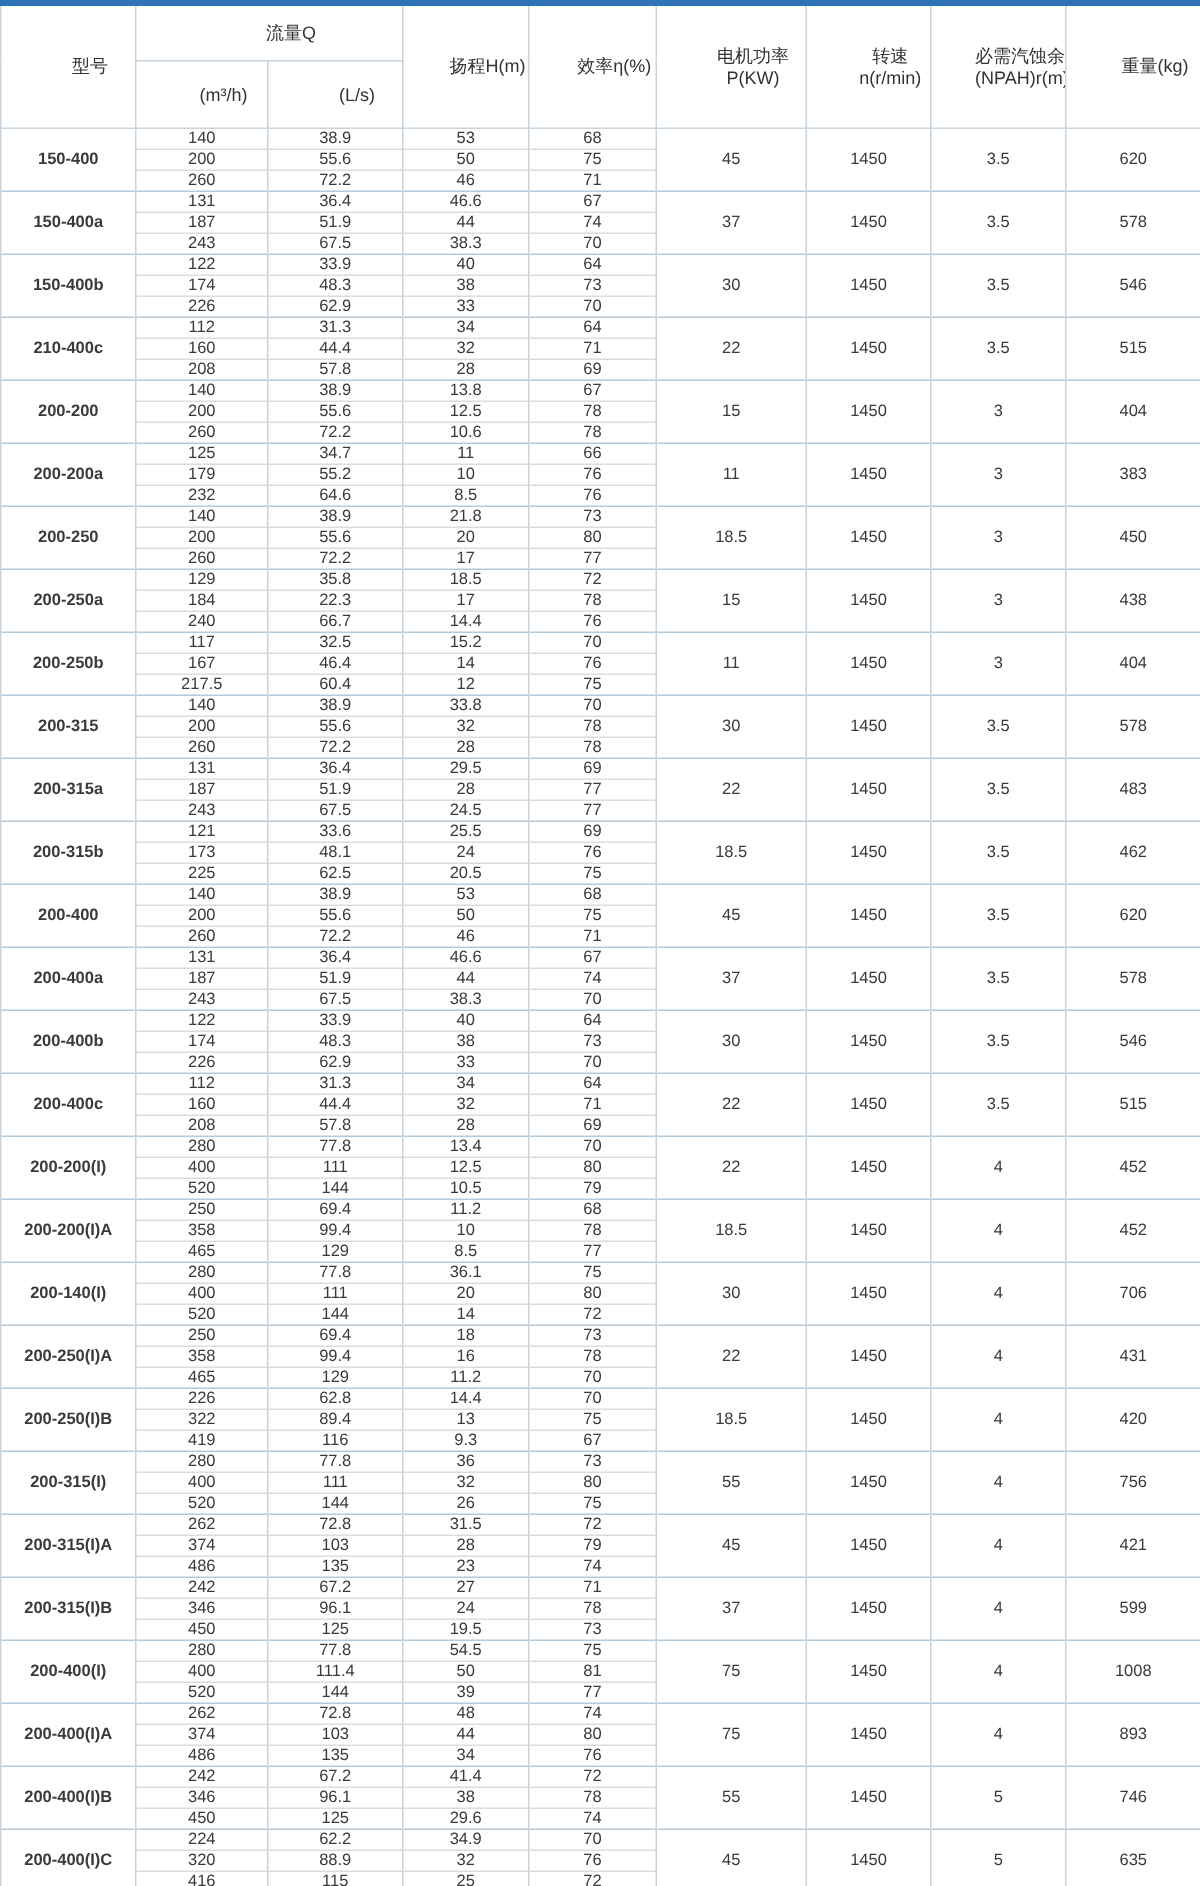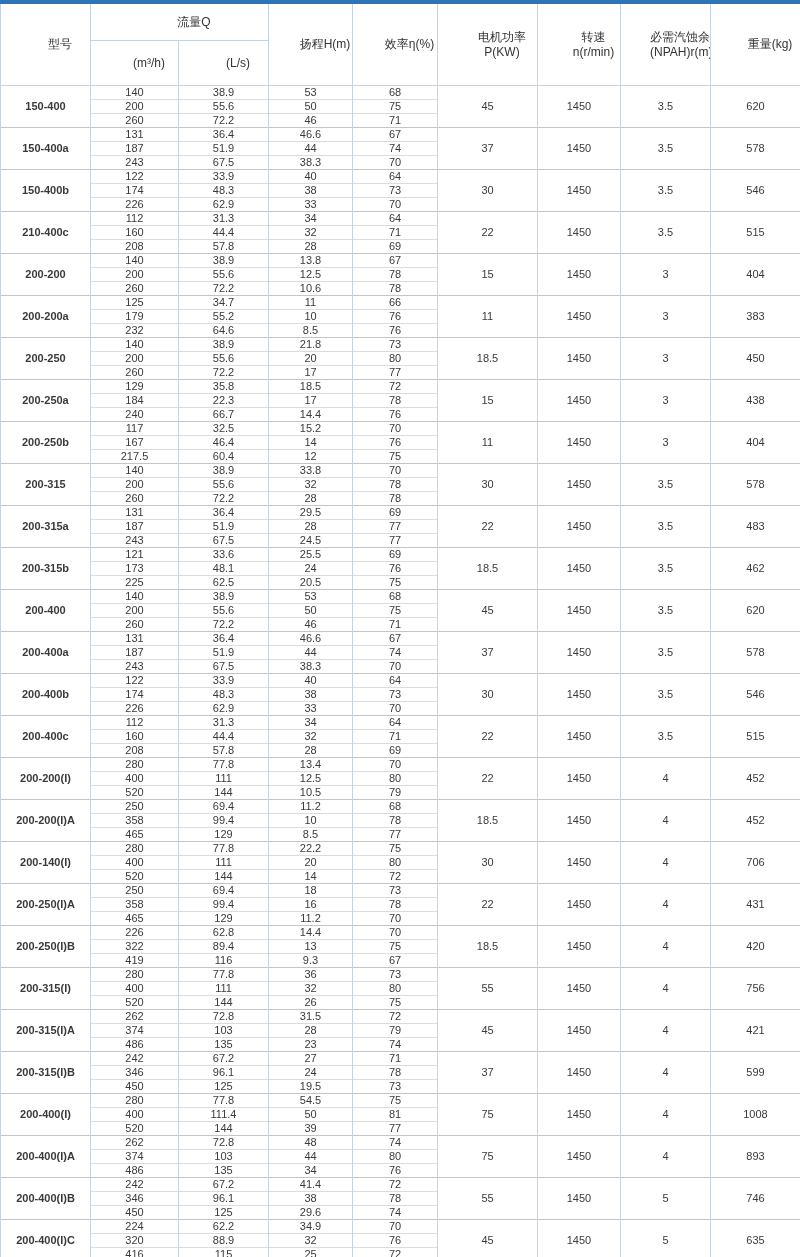--- a/index.html
+++ b/index.html
@@ -523,21 +523,21 @@
         <tr>
           <td>465</td>
           <td>129</td>
           <td>8.5</td>
           <td>77</td>
         </tr>
         <tr class="group-start">
           <td rowspan="3" class="model-cell">200-140(I)</td>
           <td>280</td>
           <td>77.8</td>
-          <td>22.2</td>
+          <td>36.1</td>
           <td>75</td>
           <td rowspan="3">30</td>
           <td rowspan="3">1450</td>
           <td rowspan="3">4</td>
           <td rowspan="3">706</td>
         </tr>
         <tr>
           <td>400</td>
           <td>111</td>
           <td>20</td>

